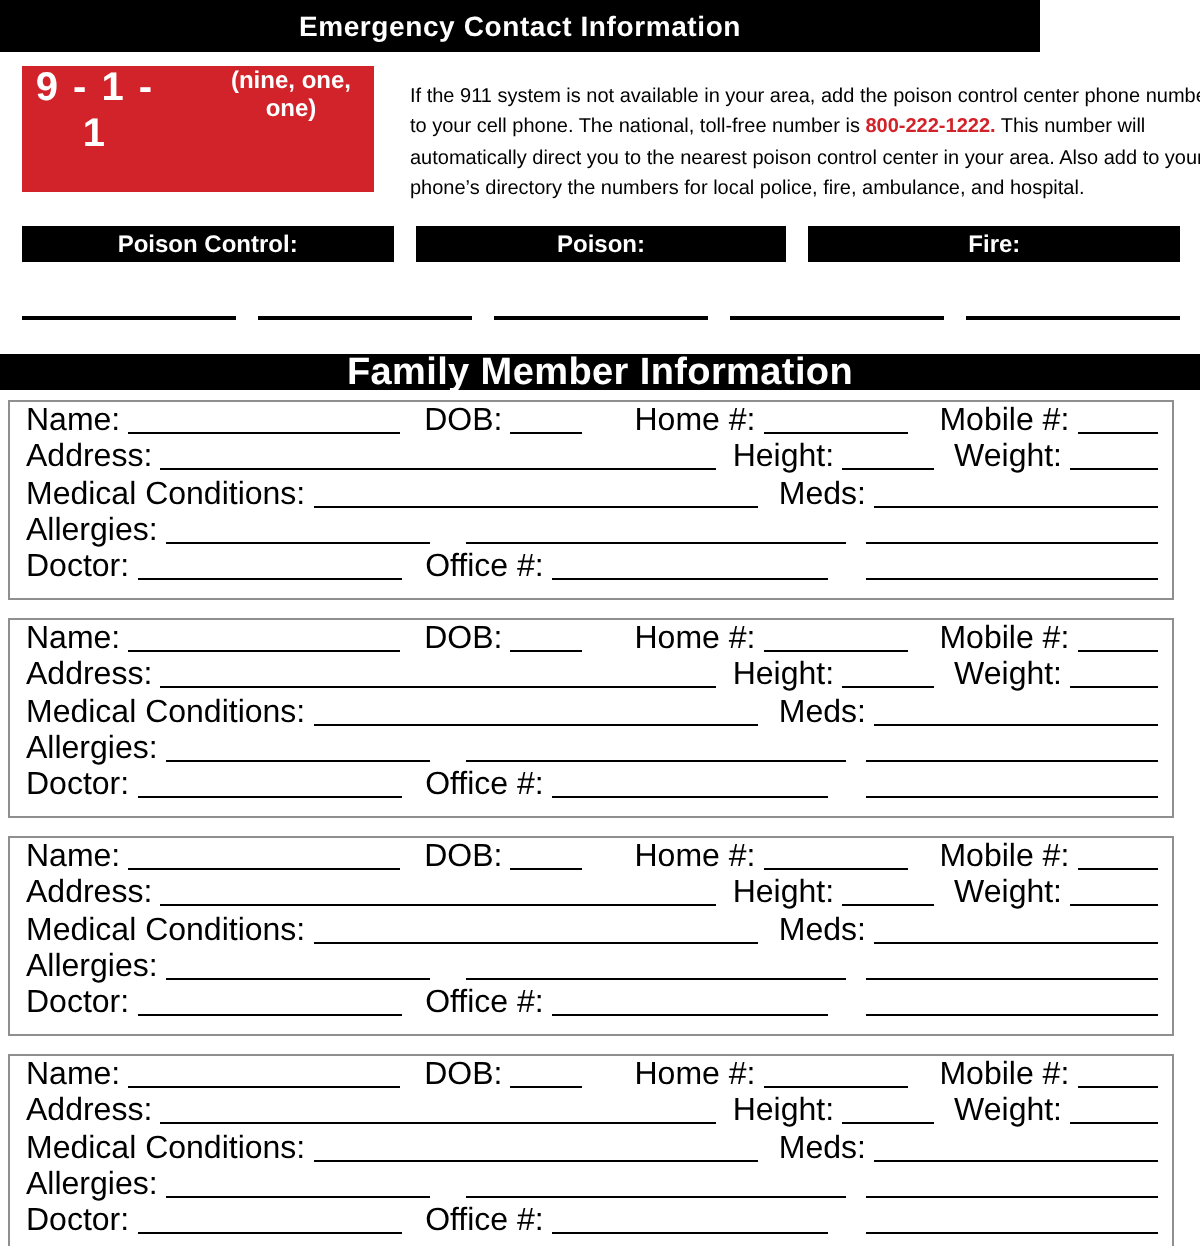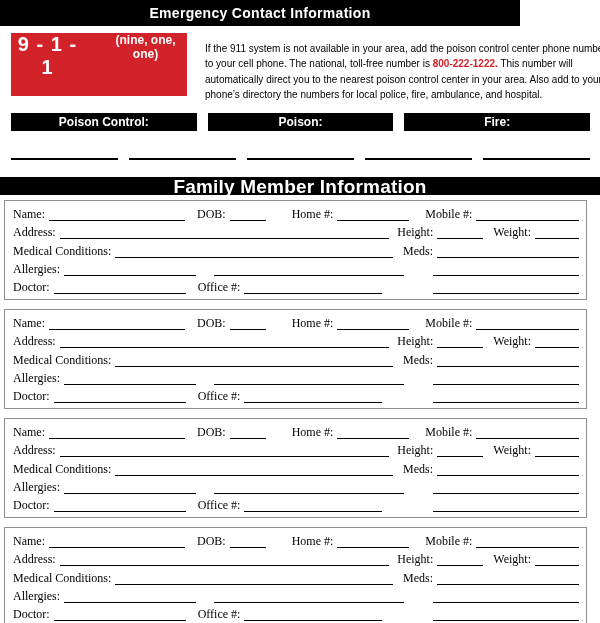--- a/index.html
+++ b/index.html
@@ -29,21 +29,21 @@
   .contact-line{flex:1;height:15px;border-bottom:2px solid #000;}
   .family-bar{
     position:absolute;top:177px;left:0;width:600px;height:18px;background:var(--bar,#000);
     color:#fff;font-weight:bold;font-size:19px;text-align:center;line-height:19px;letter-spacing:.2px;
   }
   .members{position:absolute;top:200px;left:4px;width:583px;}
   .member{
     box-sizing:border-box;height:100px;border:1px solid #8f8f8f;margin-bottom:9px;
     padding:3px 7px 5px 8px;display:flex;flex-direction:column;justify-content:space-between;background:#fff;
   }
-  .row{display:flex;align-items:flex-end;font-size:12px;line-height:13px;height:17px;font-family:Liberation Serif, serif;}
+  .row{display:flex;align-items:flex-start;font-size:16px;line-height:13px;height:17px;}
   .lbl{white-space:nowrap;}
   .wl{border-bottom:1.5px solid #000;height:12px;margin-left:4px;display:block;}
   .fl{flex:1;}
   .w136{width:136px}.w36{width:36px}.w72{width:72px}.w46{width:46px}.w44{width:44px}
   .w142{width:142px}.w132{width:132px}.w190{width:190px}.w138{width:138px}.w146{width:146px}
   .ml8{margin-left:8px}.ml10{margin-left:10px}.ml12{margin-left:12px}.ml16{margin-left:16px}
   .ml18{margin-left:18px}.ml26{margin-left:26px}.mla{margin-left:auto}
 </style>
 </head>
 <body>

